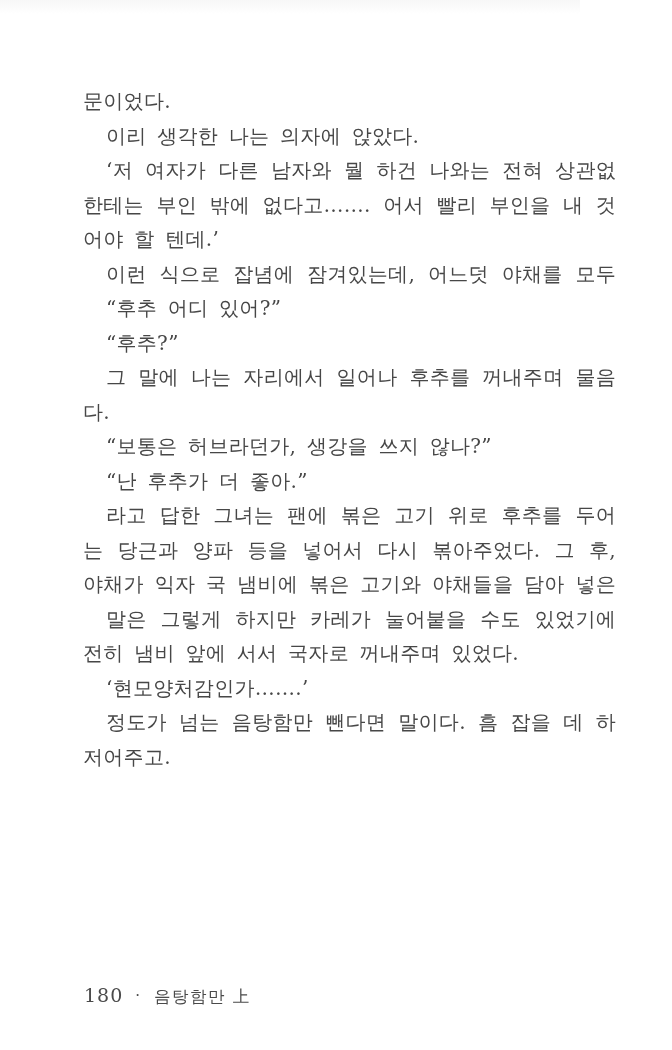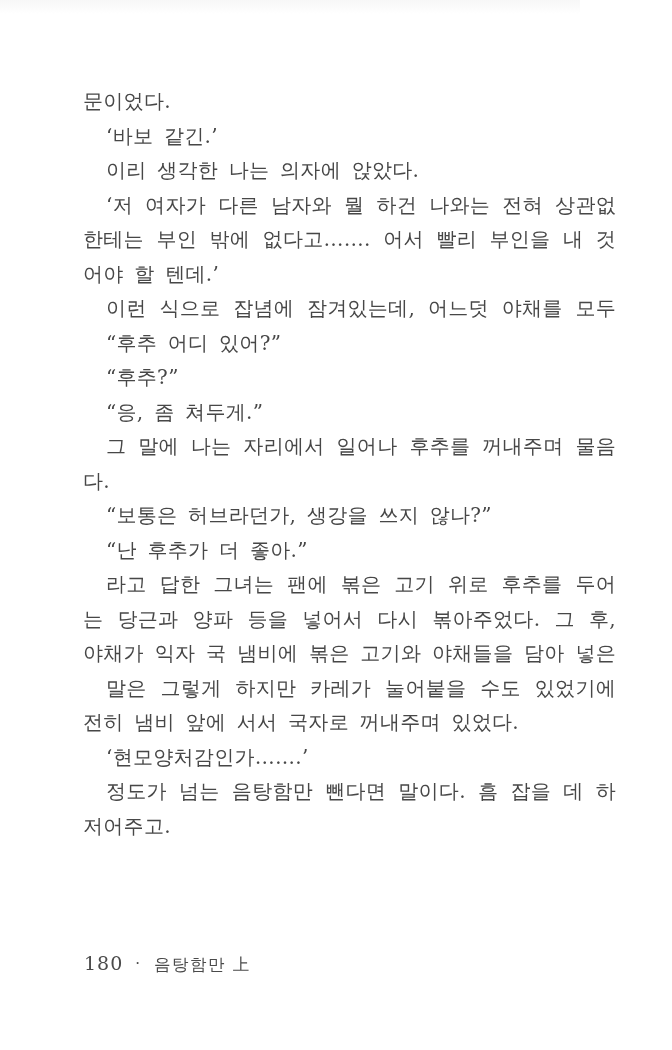--- a/index.html
+++ b/index.html
@@ -42,48 +42,47 @@
     position: absolute;
     left: 84px;
     top: 952px;
     display: flex;
     align-items: baseline;
     color: #4a4a4a;
   }
   .footer-num {
     font-size: 19px;
     letter-spacing: 1px;
+    margin-top: 32px;
   }
   .footer-dot {
     font-size: 15px;
     margin: 0 14px 0 12px;
     position: relative;
     top: -2px;
   }
   .footer-title {
     font-size: 16.5px;
     letter-spacing: 1.5px;
   }
 </style>
 </head>
 <body>
 
 <div class="scan-page">
 
   <div class="text-block">
     <div class="tl">문이었다.</div>
-    <div class="tl ind">‘바보 같긴.’</div>
     <div class="tl ind">이리 생각한 나는 의자에 앉았다.</div>
     <div class="tl ind fill">‘저 여자가 다른 남자와 뭘 하건 나와는 전혀 상관없잖아. 나</div>
     <div class="tl fill">한테는 부인 밖에 없다고……. 어서 빨리 부인을 내 것으로 만들</div>
     <div class="tl">어야 할 텐데.’</div>
     <div class="tl ind fill">이런 식으로 잡념에 잠겨있는데, 어느덧 야채를 모두 다 다듬</div>
     <div class="tl ind">“후추 어디 있어?”</div>
     <div class="tl ind">“후추?”</div>
-    <div class="tl ind">“응, 좀 쳐두게.”</div>
     <div class="tl ind fill">그 말에 나는 자리에서 일어나 후추를 꺼내주며 물음을 던졌</div>
     <div class="tl">다.</div>
     <div class="tl ind">“보통은 허브라던가, 생강을 쓰지 않나?”</div>
     <div class="tl ind">“난 후추가 더 좋아.”</div>
     <div class="tl ind fill">라고 답한 그녀는 팬에 볶은 고기 위로 후추를 두어 번 뿌리고</div>
     <div class="tl fill">는 당근과 양파 등을 넣어서 다시 볶아주었다. 그 후, 어느 정도</div>
     <div class="tl fill">야채가 익자 국 냄비에 볶은 고기와 야채들을 담아 넣은 뒤에 물</div>
     <div class="tl ind fill">말은 그렇게 하지만 카레가 눌어붙을 수도 있었기에 민영은 여</div>
     <div class="tl">전히 냄비 앞에 서서 국자로 꺼내주며 있었다.</div>
     <div class="tl ind">‘현모양처감인가…….’</div>

